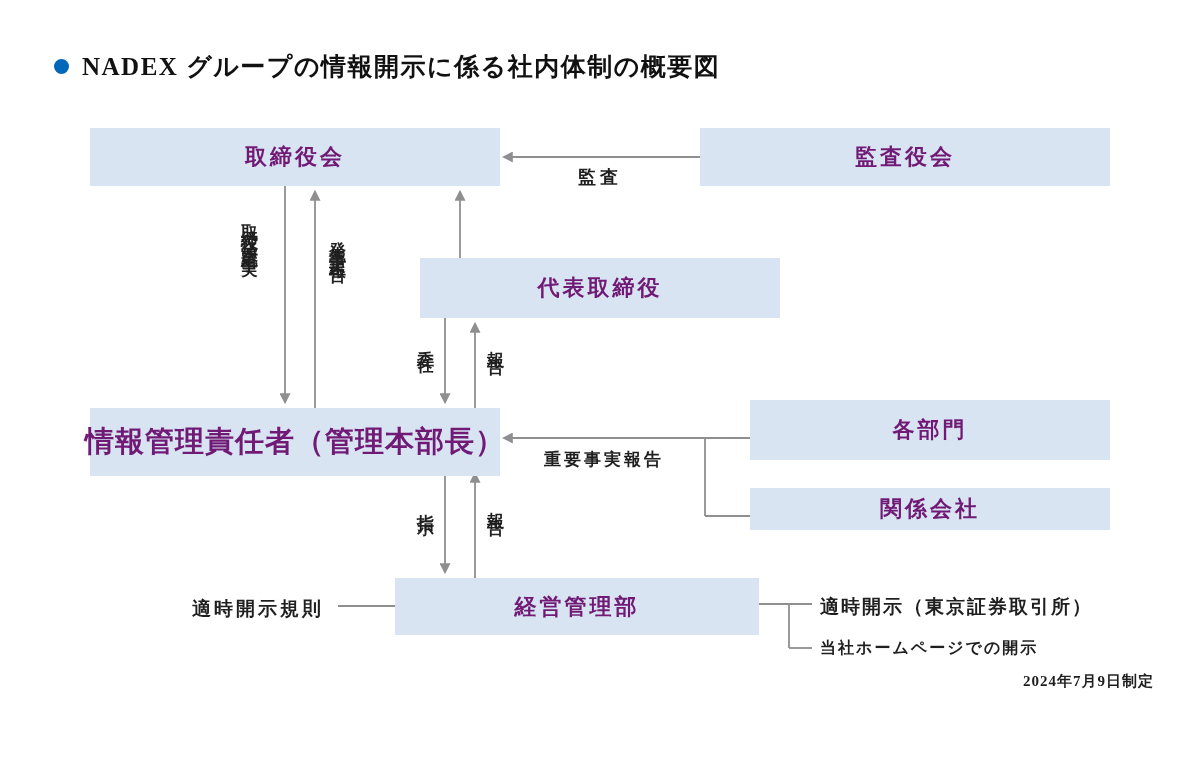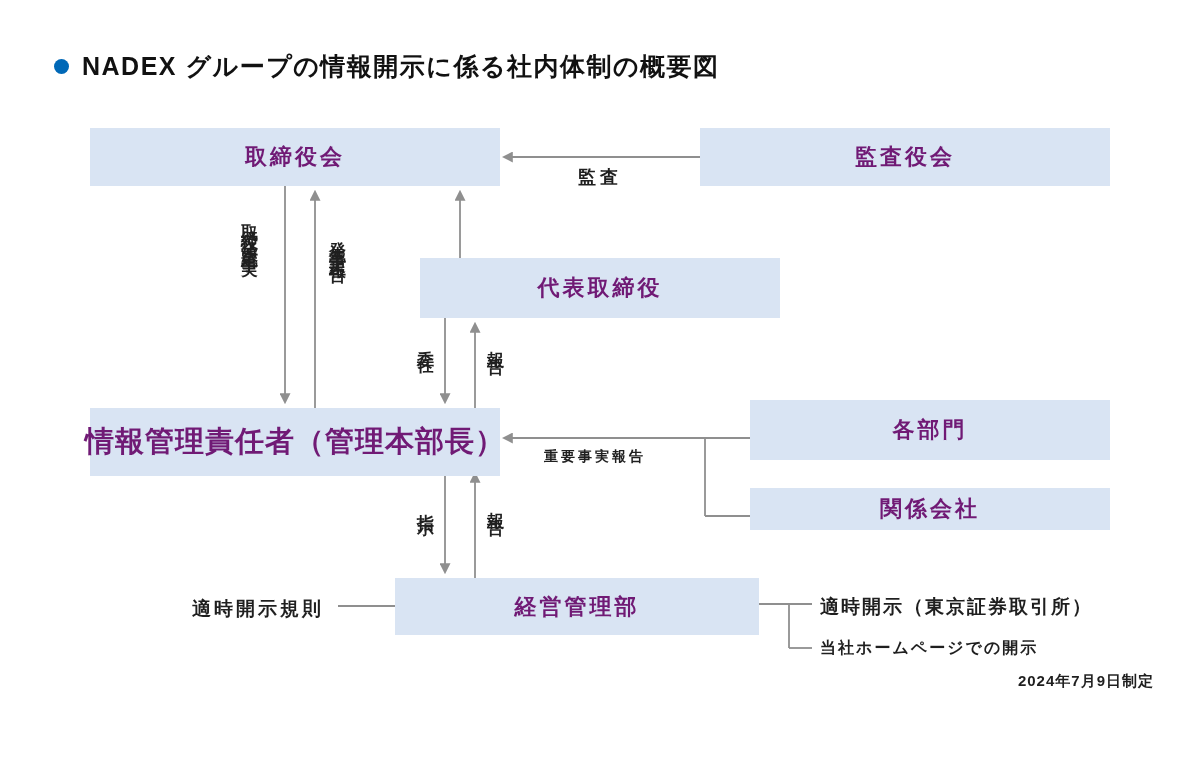--- a/index.html
+++ b/index.html
@@ -3,21 +3,21 @@
 <meta charset="utf-8">
 <style>
   * { margin: 0; padding: 0; box-sizing: border-box; }
   html, body { background: #ffffff; }
   .canvas {
     position: relative;
     width: 1200px;
     height: 774px;
     background: #ffffff;
     overflow: hidden;
-    font-family: Liberation Sans, sans-serif;
+    font-family: Liberation Serif, serif;
     color: #151515;
   }
   .title-row {
     position: absolute;
     left: 54px;
     top: 50px;
     display: flex;
     align-items: center;
     gap: 13px;
   }
@@ -110,21 +110,21 @@
   <div class="box" style="left:90px;top:408px;width:410px;height:68px;font-size:29px;letter-spacing:1px">情報管理責任者（管理本部長）</div>
   <div class="box" style="left:750px;top:400px;width:360px;height:60px">各部門</div>
   <div class="box" style="left:750px;top:488px;width:360px;height:42px">関係会社</div>
   <div class="box" style="left:395px;top:578px;width:364px;height:57px">経営管理部</div>
 
   <div class="h-label" style="left:575px;top:165px;width:50px;text-align:center;font-size:18px;letter-spacing:4px">監査</div>
   <div class="v-label" style="left:238px;top:211px">取締役会決定事実</div>
   <div class="v-label" style="left:326px;top:227px">発生事実報告</div>
   <div class="v-label" style="left:414px;top:337px;letter-spacing:7px">委任</div>
   <div class="v-label" style="left:484px;top:337px;letter-spacing:7px">報告</div>
-  <div class="h-label" style="left:544px;top:448px;font-size:14px;letter-spacing:3px">重要事実報告</div>
+  <div class="h-label" style="left:544px;top:448px;font-size:17px;letter-spacing:3px">重要事実報告</div>
   <div class="v-label" style="left:414px;top:500px;letter-spacing:7px">指示</div>
   <div class="v-label" style="left:484px;top:498px;letter-spacing:7px">報告</div>
 
   <div class="h-label" style="left:192px;top:596px;font-size:19px;letter-spacing:3px">適時開示規則</div>
   <div class="h-label" style="left:820px;top:594px;font-size:19px;letter-spacing:2px">適時開示（東京証券取引所）</div>
   <div class="h-label" style="left:820px;top:638px;font-size:16px;letter-spacing:2px">当社ホームページでの開示</div>
 
   <div class="h-label" style="right:46px;top:672px;font-size:15px;letter-spacing:1px">2024年7月9日制定</div>
 
 </div>

